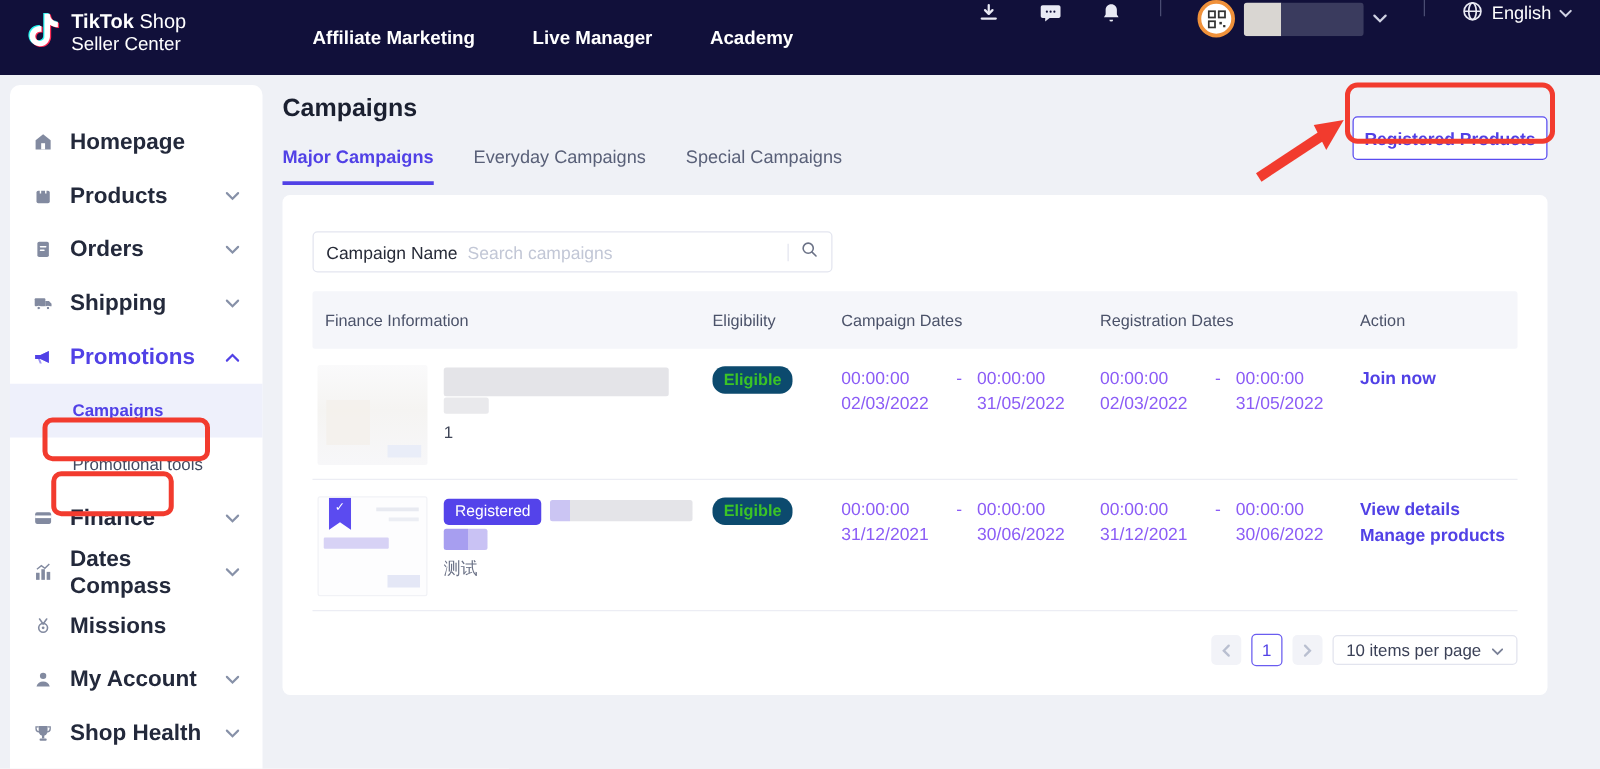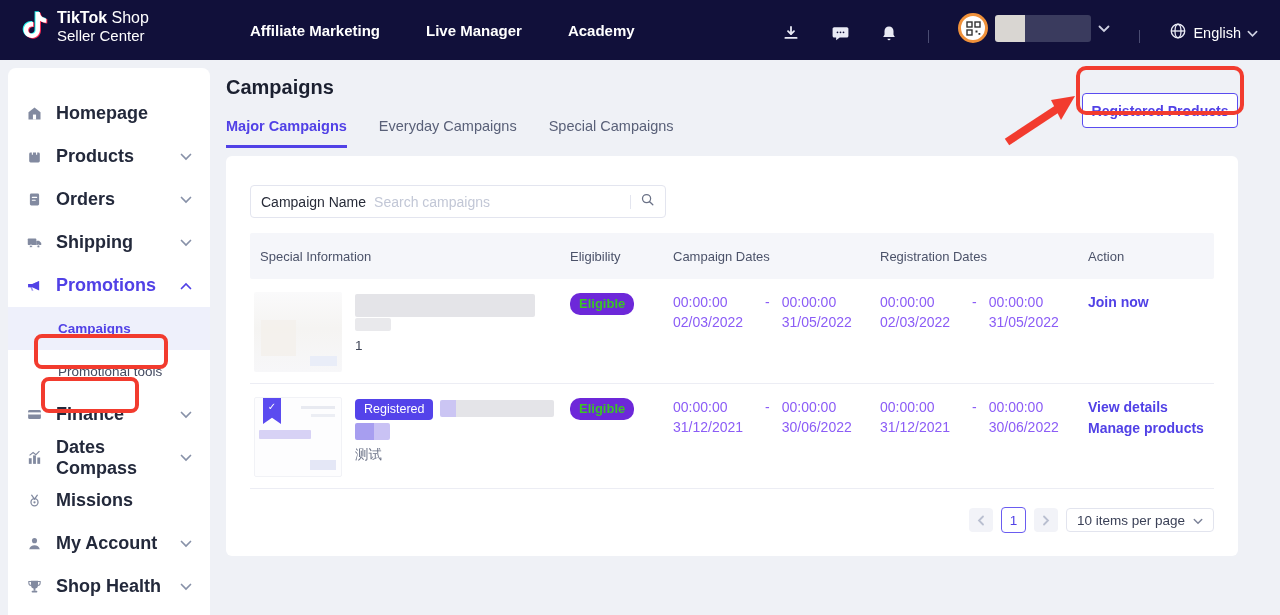--- a/index.html
+++ b/index.html
@@ -8,21 +8,21 @@
 
   
   .topbar { position:absolute; left:0; top:0; width:1280px; height:60px; background:#11103a; }
   .logo { position:absolute; left:22px; top:9px; display:flex; align-items:center; gap:9px; cursor:pointer; }
   .logo-text { color:#fff; line-height:1.15; }
   .logo-l1 { font-size:16px; }
   .logo-l1 .b { font-weight:700; }
   .logo-l2 { font-size:15px; font-weight:400; }
   .topnav { position:absolute; left:250px; top:0; height:60px; display:flex; align-items:center; gap:46px; }
   .topnav .item { color:#fff; font-size:15px; font-weight:700; cursor:pointer; white-space:nowrap; }
-  .top-right { position:absolute; right:22px; top:0; height:43px; display:flex; align-items:flex-end; gap:29px; }
+  .top-right { position:absolute; right:22px; top:0; height:43px; display:flex; align-items:flex-start; gap:29px; }
   .tico { width:20px; height:20px; display:flex; align-items:center; justify-content:center; cursor:pointer; }
   .tsep { width:1px; height:13px; background:#4a4c72; }
   .acct { display:flex; align-items:center; gap:7px; cursor:pointer; }
   .avatar { width:30px; height:30px; border-radius:50%; background:#fff; border:3px solid #f0913a; display:flex; align-items:center; justify-content:center; }
   .redact-name { width:96px; height:27px; border-radius:3px; overflow:hidden; display:flex; }
   .redact-name .lt { width:30px; background:#d9d6d2; }
   .redact-name .dk { flex:1; background:#3a3b5e; }
   .lang { display:flex; align-items:center; gap:6px; color:#fff; font-size:14.5px; cursor:pointer; }
 
   
@@ -69,21 +69,21 @@
   .thumb2 .foot { position:absolute; right:5px; bottom:6px; width:26px; height:10px; background:#e4e7f6; }
   .info-text { padding-top:2px; }
   .rbar { height:23px; width:180px; background:#e4e4e8; border-radius:2px; }
   .rchunk { height:13px; width:36px; background:#e9e9ec; border-radius:2px; margin-top:1px; }
   .note { font-size:13.5px; color:#3f4557; margin-top:7px; }
   .line1 { display:flex; align-items:flex-start; gap:7px; }
   .badge-reg { background:#5443ea; color:#fff; font-size:12.5px; font-weight:400; padding:3px 9px 4px; border-radius:4px; white-space:nowrap; }
   .rbar2 { height:17px; width:114px; border-radius:2px; background:linear-gradient(90deg,#cbc5f3 0 14%,#e4e4e8 14%); margin-top:1px; }
   .pchunk { height:17px; width:35px; border-radius:2px; background:linear-gradient(90deg,#a79ef0 0 55%,#c9c2f4 55%); margin-top:3px; }
   .note2 { font-size:13.5px; color:#6a7186; margin-top:6px; }
-  .badge-eligible { display:inline-block; background:#6d28d9; color:#3bc426; font-size:13px; font-weight:700; padding:3px 9px 4px; border-radius:10px; margin-top:1px; }
+  .badge-eligible { display:inline-block; background:#0c4a6e; color:#3bc426; font-size:13px; font-weight:700; padding:3px 9px 4px; border-radius:10px; margin-top:1px; }
   .dates { display:flex; gap:12px; font-size:14px; color:#8b5cf6; line-height:20px; }
   .dates .dcol { width:80px; }
   .dates .dsep { padding-top:0; }
   .actions { display:flex; flex-direction:column; gap:1px; }
   .alink { color:#5141e6; font-size:14px; font-weight:700; text-decoration:none; line-height:20px; cursor:pointer; }
 
   .pagination { position:absolute; right:24px; top:351px; display:flex; align-items:center; gap:8px; }
   .pbtn { width:24px; height:24px; border-radius:4px; background:#f2f3f8; display:flex; align-items:center; justify-content:center; cursor:pointer; }
   .pnum { width:25px; height:26px; border-radius:4px; border:1px solid #6a5cf0; color:#5141e6; background:#fff; font-size:13.5px; display:flex; align-items:center; justify-content:center; cursor:pointer; }
   .psel { height:24px; border:1px solid #e2e4ee; border-radius:4px; background:#fff; display:flex; align-items:center; gap:8px; padding:0 10px; font-size:13.5px; color:#3b4157; cursor:pointer; }
@@ -349,21 +349,21 @@
     <input type="text" placeholder="Search campaigns" style="">
     <span class="sdiv"></span>
     <span><svg width="15" height="15" viewBox="0 0 24 24" fill="none" stroke="#6a7186" stroke-width="2">
           <circle cx="10.5" cy="10.5" r="6.5"></circle>
           <path d="M15.5 15.5 20.5 20.5" stroke-linecap="round"></path>
         </svg></span>
   </div>
 
   <div class="table">
     <div class="thead">
-      <div class="hc">Special Information</div>
+      <div class="hc">Finance Information</div>
       <div class="hc">Eligibility</div>
       <div class="hc">Campaign Dates</div>
       <div class="hc">Registration Dates</div>
       <div class="hc">Action</div>
     </div>
 
     <div class="trow" style="height:105px;">
       <div class="cell c-info">
         <div class="thumb thumb1">
             <div class="blk1"></div>

